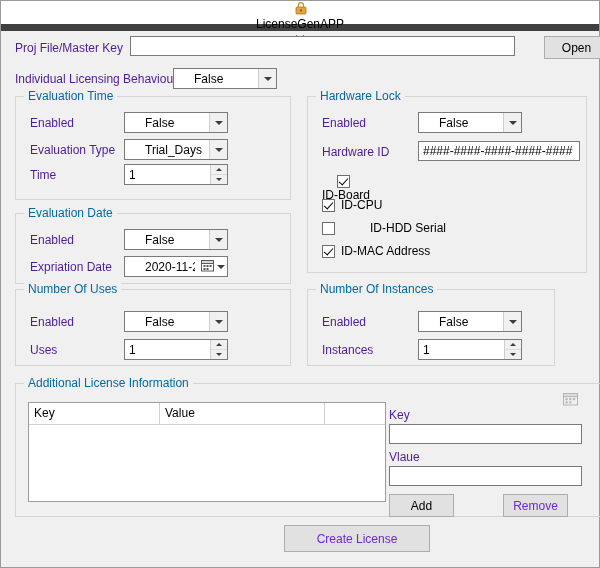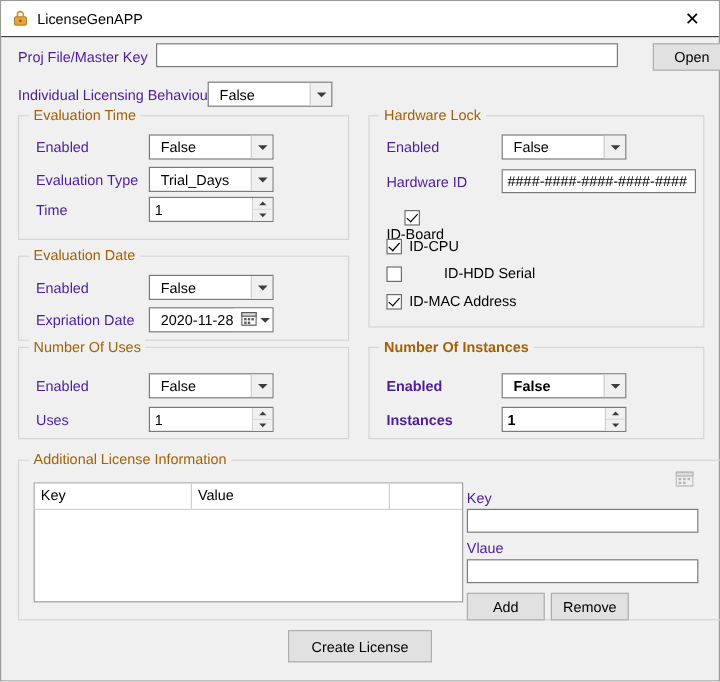--- a/index.html
+++ b/index.html
@@ -22,22 +22,23 @@
     background: #f0f0f0;
     border: 1px solid #9a9a9a;
     box-sizing: border-box;
   }
   
   .titlebar {
     height: 30px;
     background: #ffffff;
     display: flex;
     align-items: center;
-    border-bottom: 1px solid #404040;
-    box-sizing: border-box;
+    border-bottom: 7px solid #404040;
+    box-sizing: border-box;
+    flex-direction: column;
   }
   .titlebar .app-icon {
     width: 16px;
     height: 16px;
     margin-left: 8px;
     margin-right: 6px;
     position: relative;
   }
   .titlebar .app-title {
     font-size: 12px;
@@ -80,31 +81,31 @@
     border: 1px solid #adadad;
     height: 23px;
     font-size: 12px;
     color: #000;
     display: flex;
     align-items: center;
     justify-content: center;
     box-sizing: border-box;
     font-family: "Liberation Sans", sans-serif;
   }
-  .btn.disabled { color: #000000; }
+  .btn.disabled { color: #6d28d9; margin-left: 44px; }
   .combo {
     background: #ffffff;
     border: 1px solid #7a7a7a;
     height: 21px;
     box-sizing: border-box;
     display: flex;
     align-items: center;
     position: relative;
     font-size: 12px;
-    padding-left: 9px;
+    padding-left: 20px;
     overflow: hidden;
     white-space: nowrap;
   }
   .combo .arrowbox {
     position: absolute;
     right: 0; top: 0; bottom: 0;
     width: 17px;
     background: #f0f0f0;
     border-left: 1px solid #cfcfcf;
     display: flex;
@@ -162,21 +163,21 @@
     border: 1px solid #d5d5d5;
     box-sizing: border-box;
   }
   .group > .group-title {
     position: absolute;
     top: -8px;
     left: 8px;
     background: #f0f0f0;
     padding: 0 4px;
     font-size: 12px;
-    color: #a16207;
+    color: #0369a1;
     white-space: nowrap;
   }
   
   .chk {
     position: absolute;
     display: flex;
     align-items: center;
   }
   .chk .box {
     width: 13px;
@@ -358,21 +359,21 @@
     <div class="chk" style="left:14px; top:124px;gap:29px;">
       <span class="box"></span>
       <span class="ctext">ID-HDD Serial</span>
     </div>
     <div class="chk" style="left:14px; top:147px;">
       <span class="box checked"></span>
       <span class="ctext">ID-MAC Address</span>
     </div>
   </div>
 
-  <div class="group" style="left:306px; top:288px; width:280px; height:77px;font-weight:bold;">
+  <div class="group" style="left:306px; top:288px; width:248px; height:77px;">
     <span class="group-title">Number Of Instances</span>
     <div class="lbl abs" style="left:14px; top:25px;">Enabled</div>
     <div class="combo abs" style="left:110px; top:21px; width:104px;">
       <span>False</span>
       <span class="arrowbox">
           <span class="caret-down"></span>
         </span>
     </div>
     <div class="lbl abs" style="left:14px; top:53px;">Instances</div>
     <div class="spin abs" style="left:110px; top:49px; width:104px;">
@@ -414,15 +415,15 @@
     <div class="lbl abs" style="left:373px; top:24px;">Key</div>
     <div class="textbox abs" style="left:373px; top:40px; width:193px;"></div>
 
     <div class="lbl abs" style="left:373px; top:66px;">Vlaue</div>
     <div class="textbox abs" style="left:373px; top:82px; width:193px;"></div>
 
     <div class="btn abs" style="left:373px; top:110px; width:65px;">Add</div>
     <div class="btn disabled abs" style="left:443px; top:110px; width:65px;">Remove</div>
   </div>
 
-  <div class="btn disabled abs" style="left:239px; top:524px; width:120px; height:27px;">Create License</div>
+  <div class="btn disabled abs" style="left:239px; top:524px; width:146px; height:27px;">Create License</div>
 
 </div>
 
 </body></html>

